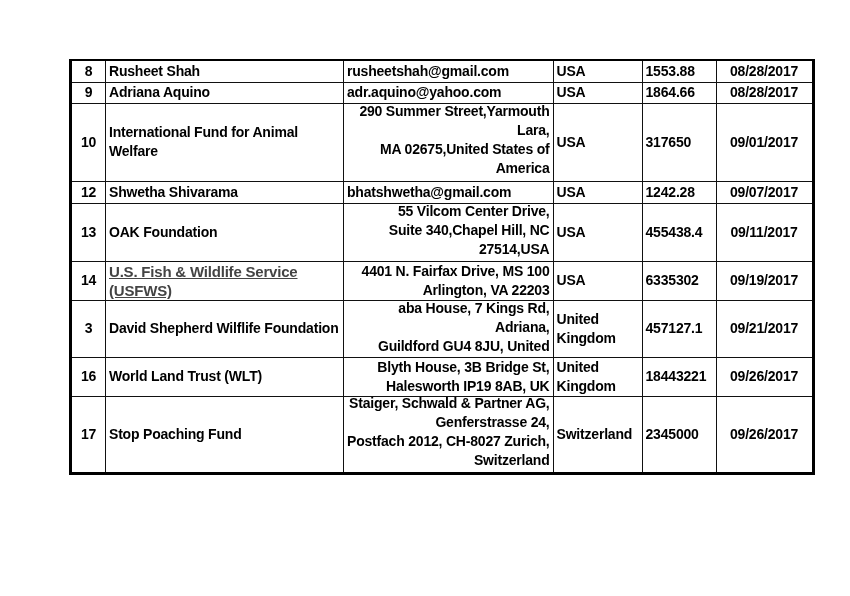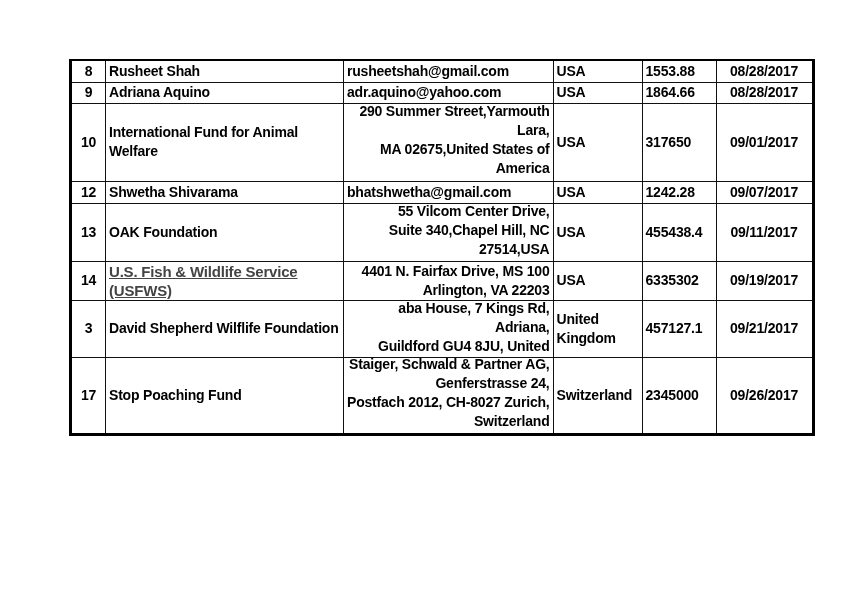--- a/index.html
+++ b/index.html
@@ -158,20 +158,34 @@
           <span class="line">Guildford GU4 8JU, United</span>
         </td>
         <td>
           <span class="line">United</span>
           <span class="line">Kingdom</span>
         </td>
         <td>457127.1</td>
         <td class="date">09/21/2017</td>
       </tr>
 
+      <tr style="height:39px">
+        <td class="num">16</td>
+        <td>World Land Trust (WLT)</td>
+        <td class="addr">
+          <span class="line">Blyth House, 3B Bridge St,</span>
+          <span class="line">Halesworth IP19 8AB, UK</span>
+        </td>
+        <td>
+          <span class="line">United</span>
+          <span class="line">Kingdom</span>
+        </td>
+        <td>18443221</td>
+        <td class="date">09/26/2017</td>
+      </tr>
 
       <tr style="height:77px">
         <td class="num">17</td>
         <td>Stop Poaching Fund</td>
         <td class="addr">
           <span class="line" style="margin-top:-5px">Staiger, Schwald &amp; Partner AG,</span>
           <span class="line">Genferstrasse 24,</span>
           <span class="line">Postfach 2012, CH-8027 Zurich,</span>
           <span class="line">Switzerland</span>
         </td>

